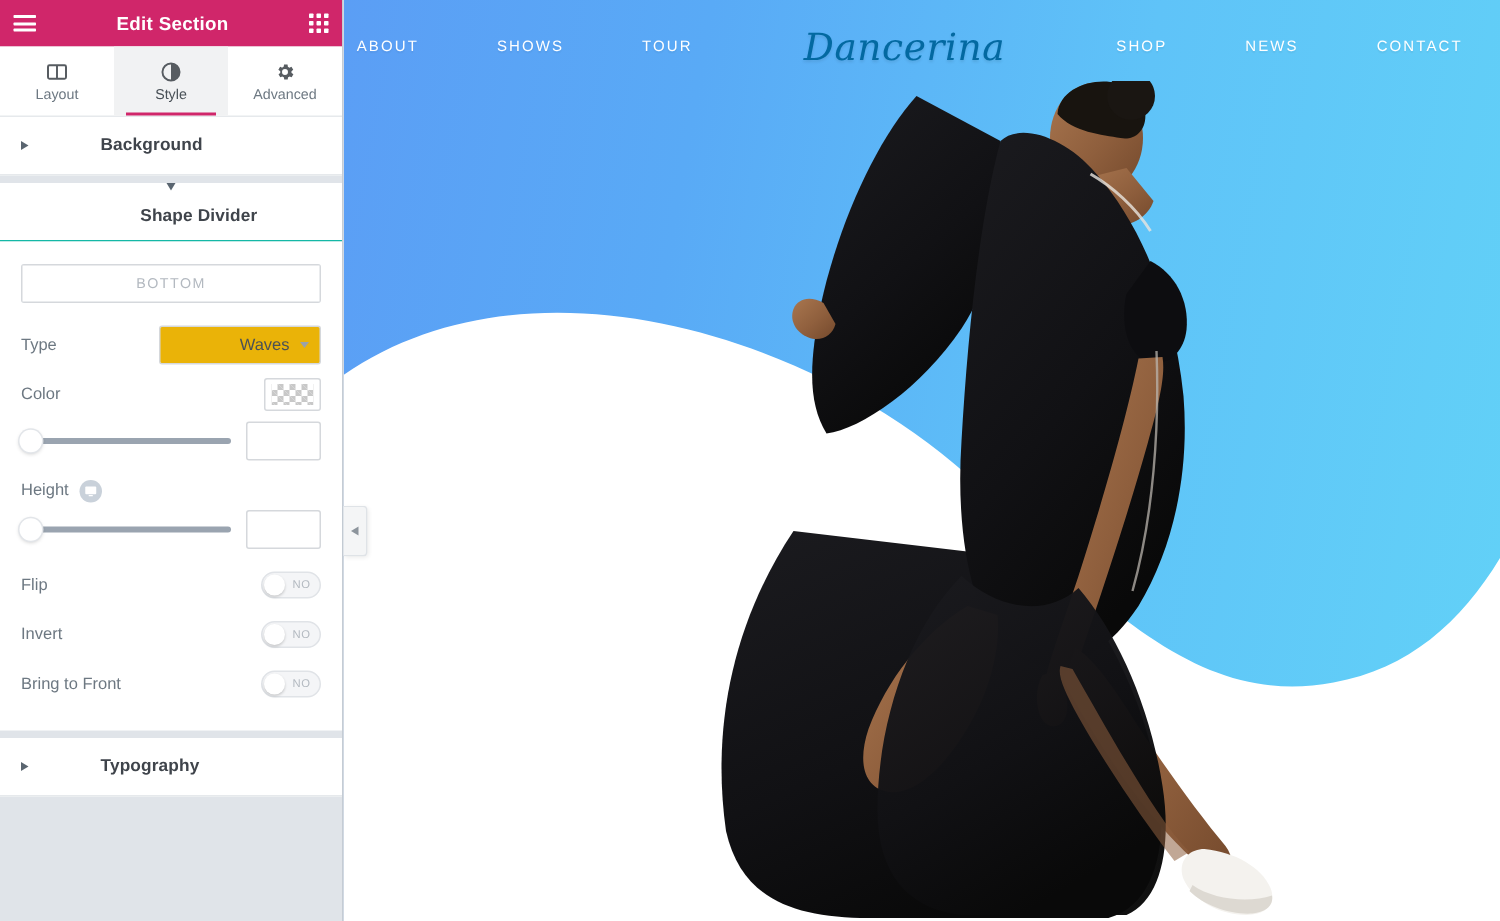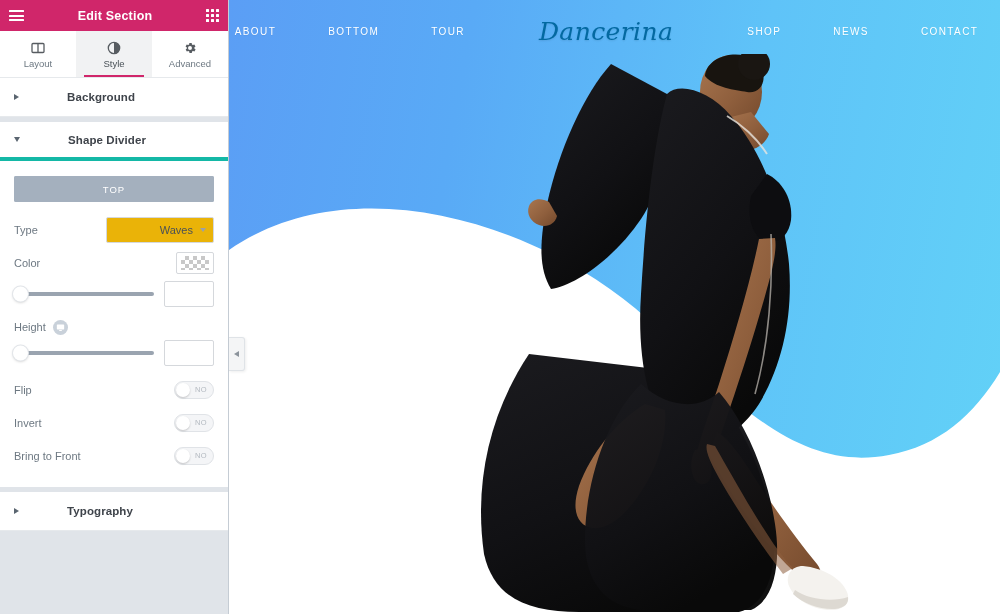--- a/index.html
+++ b/index.html
@@ -55,21 +55,21 @@
   .tab.active .tab-label { color: #495157; }
   .tab-ico { height: 14px; display: flex; align-items: center; justify-content: center; color: #575c61; }
 
   
   #panel-body { flex: 1; overflow: hidden; background: #e0e4e9; }
   .sec-head {
     background: #fff; height: 39px; display: flex; align-items: center;
     padding: 0 14px; gap: 11px; cursor: pointer;
     border-bottom: 1px solid #e6e9ec; margin-bottom: 5px;
   }
-  .sec-head.open { margin-bottom: 0; border-bottom: 4px solid #14b8a6; }
+  .sec-head.open { margin-bottom: 0; border-bottom: 1px solid #14b8a6; flex-direction: column; }
   .sec-title { font-size: 11.5px; font-weight: bold; color: #3f444b; letter-spacing: .1px; margin-left: 37px; }
   .caret { width: 0; height: 0; border-style: solid; }
   .caret.right { border-width: 3.6px 0 3.6px 5px; border-color: transparent transparent transparent #5a6570; }
   .caret.down  { border-width: 5px 3.6px 0 3.6px; border-color: #5a6570 transparent transparent transparent; }
 
   .sec-body { background: #fff; padding: 11px 14px 13px; }
 
   
   .seg { display: flex; height: 26px; margin: 4px 0 13px; border-radius: 2px; overflow: hidden; }
   .seg-btn {
@@ -243,21 +243,21 @@
 
 
       <div class="sec-head open">
         <span class="caret down"></span>
         <span class="sec-title">Shape Divider</span>
       </div>
 
       <div class="sec-body">
 
         <div class="seg">
-          <div class="seg-btn on">TOP</div>
+          <div class="seg-btn">BOTTOM</div>
         </div>
 
         <div class="row">
           <span class="lbl">Type</span>
           <span class="select-wrap">
             <select class="ctl">
               <option>Waves</option>
             </select>
             <span class="caret-sm"></span>
           </span>
@@ -383,21 +383,21 @@
       <path d="M336,392 C352,420 372,456 392,486 C400,498 408,508 414,514 L404,520 C384,494 358,456 340,424 C330,406 326,396 328,390 Z" fill="#8e5f3e" opacity=".55"></path>
 
       <path d="M392,180 C394,230 390,290 376,340" stroke="#b9b4ae" stroke-width="1.6" fill="none" opacity=".75"></path>
 
       <path d="M348,62 C362,70 378,84 388,100" stroke="#e9e5df" stroke-width="2" fill="none" opacity=".8"></path>
     </svg>
 
     <nav id="nav">
       <div class="nav-group">
         <a class="nav-link">ABOUT</a>
-        <a class="nav-link">BOTTOM</a>
+        <a class="nav-link">SHOWS</a>
         <a class="nav-link">TOUR</a>
       </div>
       <div id="logo">Dancerina</div>
       <div class="nav-group">
         <a class="nav-link">SHOP</a>
         <a class="nav-link">NEWS</a>
         <a class="nav-link">CONTACT</a>
       </div>
     </nav>
   </main>

